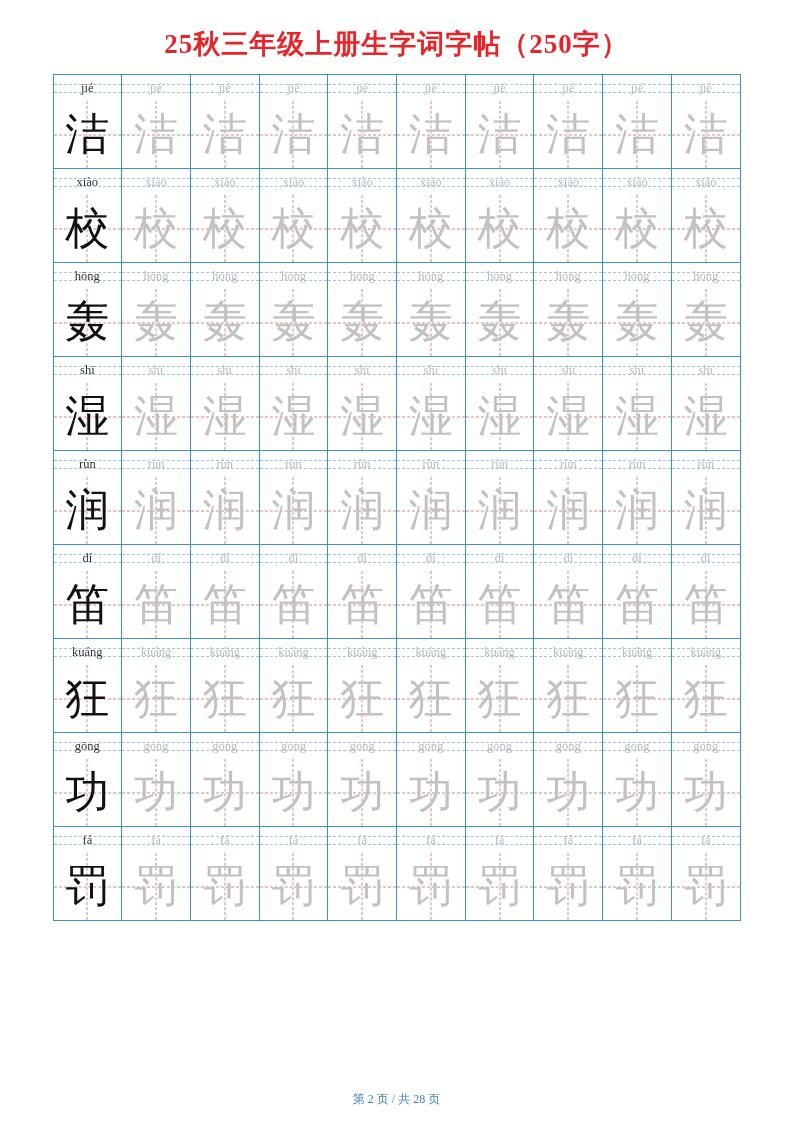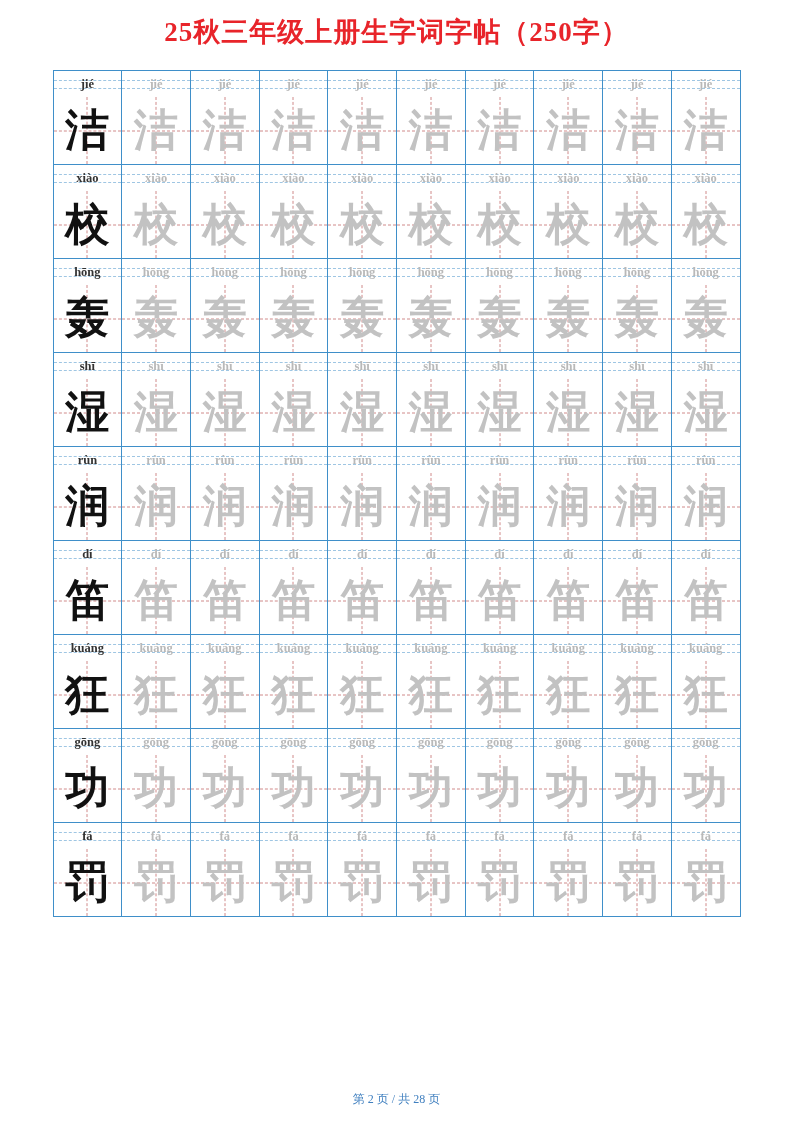--- a/index.html
+++ b/index.html
@@ -12,41 +12,40 @@
     height: 1122px;
     font-family: "Liberation Sans", sans-serif;
     position: relative;
     overflow: hidden;
   }
   .page {
     width: 793px;
     height: 1122px;
     position: relative;
     box-sizing: border-box;
-    padding: 0;
+    padding: 12px;
   }
   .title {
     text-align: center;
     color: #e8242a;
     font-family: "Liberation Serif", serif;
     font-weight: bold;
     font-size: 27px;
     letter-spacing: 1px;
     margin: 0;
     padding-top: 14px;
     padding-bottom: 8px;
     white-space: nowrap;
   }
   .sheet {
     width: 688px;
-    margin: 12px auto;
+    margin: 4px auto;
     border-top: 1.5px solid #3f8fc9;
     border-left: 1.5px solid #3f8fc9;
     box-sizing: border-box;
-    font-weight: bold;
   }
   .row {
     display: flex;
     width: 100%;
     box-sizing: border-box;
   }
   
   .pyrow {
     height: 26px;
   }

